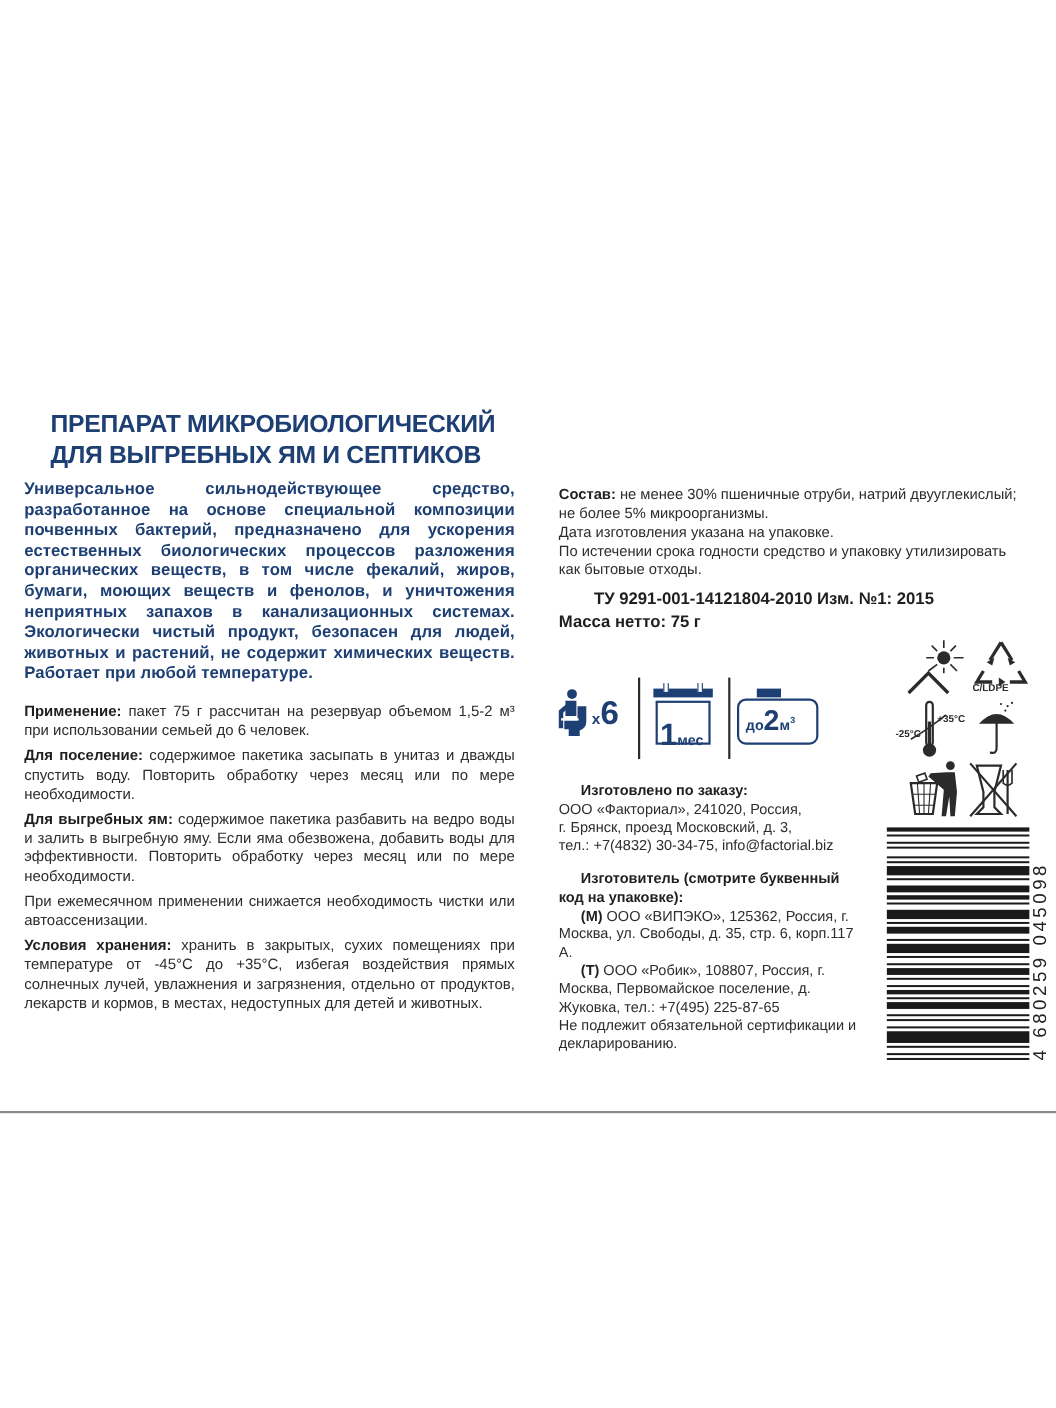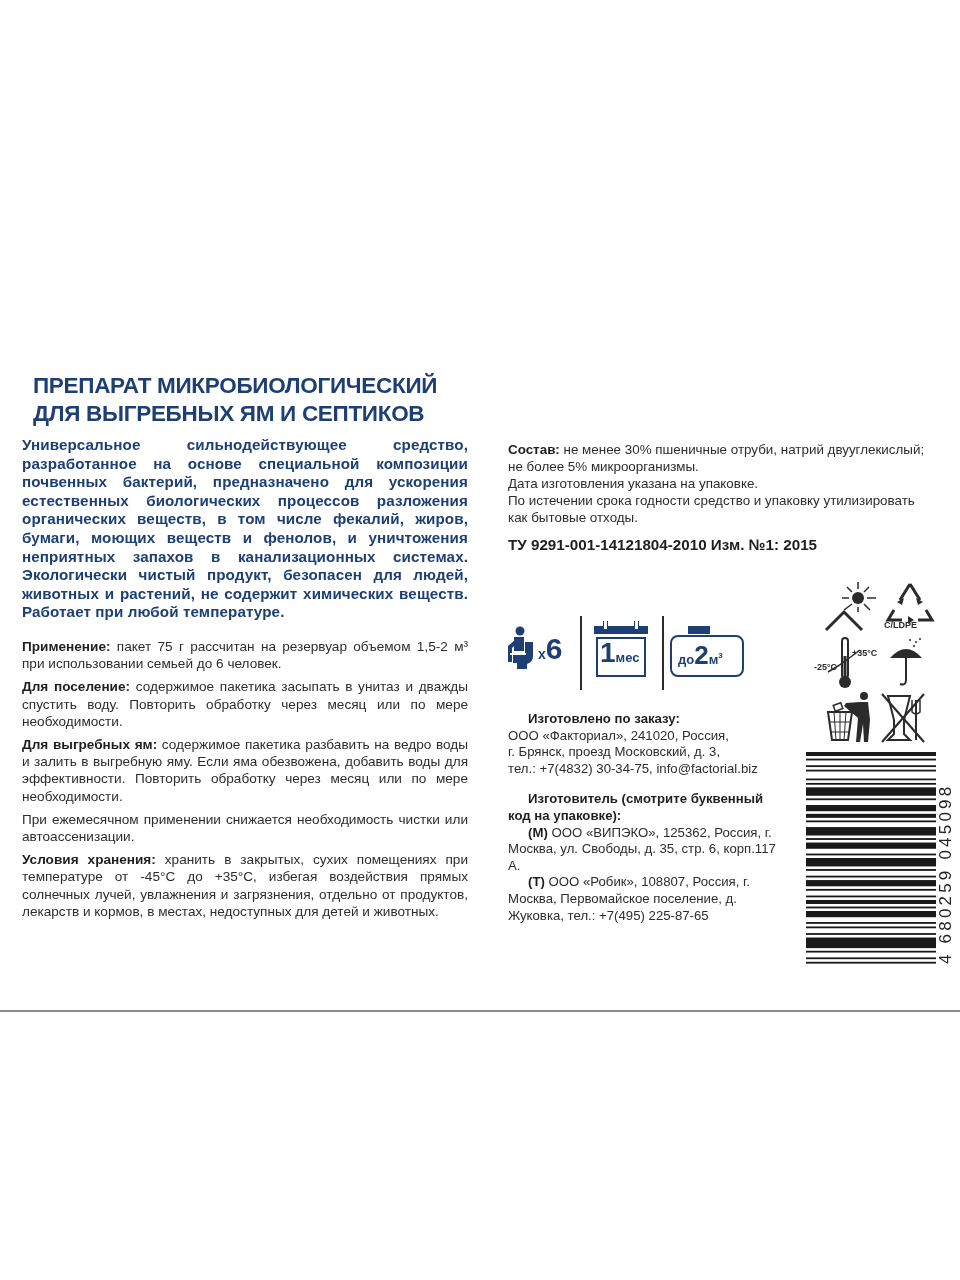--- a/index.html
+++ b/index.html
@@ -3,47 +3,47 @@
   <meta charset="utf-8">
   <style>
     html, body { margin: 0; padding: 0; background: #ffffff; }
     body { width: 960px; height: 1280px; position: relative; overflow: hidden;
            font-family: "Liberation Sans", "DejaVu Sans", sans-serif; color: #2b2b2b; }
     .abs { position: absolute; }
 
     
     #title { left: 33px; top: 372px; width: 450px; color: #1d3f73; font-weight: bold;
              font-size: 22.5px; line-height: 28px; letter-spacing: -0.3px; }
-    #title div { white-space: nowrap; }
+    #title div { white-space: nowrap; margin-left: 13px; }
 
     
     #left { left: 22px; top: 436px; width: 446px; }
     .intro { color: #1d3f73; font-weight: bold; font-size: 15.2px; line-height: 18.6px;
              text-align: justify; letter-spacing: 0.1px; margin: 0 0 16px 0; }
     .para { font-size: 13.6px; line-height: 17.2px; text-align: justify; margin: 0 0 6px 0; color: #2d2d2d; }
     .para b { font-weight: bold; color: #1f1f1f; }
 
     
     #right { left: 508px; top: 441px; width: 420px; }
     .rp { font-size: 13.4px; line-height: 17px; color: #2d2d2d; margin: 0; }
     .rp b { color: #1f1f1f; }
-    .tu { font-size: 15.2px; font-weight: bold; line-height: 21px; color: #1f1f1f; margin-top: 8px; white-space: nowrap; }
+    .tu { font-size: 15.2px; font-weight: bold; line-height: 21px; color: #1f1f1f; margin-top: 8px; white-space: nowrap; margin-left: 32px; }
     .mass { font-size: 15.2px; font-weight: bold; line-height: 21px; color: #1f1f1f; }
 
     
     #usage { left: 502px; top: 612px; width: 250px; height: 80px; }
     .vdiv { position: absolute; width: 2px; background: #2b2b2b; top: 4px; height: 74px; }
     #usage .x6 { position: absolute; left: 36px; top: 20px; color: #1d3f73; font-weight: bold; }
     #usage .x6 .x { font-size: 14px; }
     #usage .x6 .n { font-size: 30px; }
     .cal { position: absolute; left: 92px; top: 14px; width: 54px; height: 50px; }
     .cal .bar { position: absolute; left: 0; top: 0; width: 54px; height: 8px; background: #1d3f73; }
     .cal .box { position: absolute; left: 2px; top: 11px; width: 46px; height: 36px; border: 2px solid #1d3f73; }
     .cal .ring { position: absolute; top: -5px; width: 3px; height: 8px; background: #fff; border: 1.5px solid #1d3f73; border-top: none; }
-    .cal .val { position: absolute; left: 6px; top: 11px; color: #1d3f73; white-space: nowrap; text-align: right; }
+    .cal .val { position: absolute; left: 6px; top: 26px; color: #1d3f73; white-space: nowrap; text-align: right; }
     .cal .val .big { font-size: 28px; font-weight: bold; }
     .cal .val .sm { font-size: 13px; font-weight: bold; }
     .tank { position: absolute; left: 168px; top: 14px; width: 76px; height: 52px; }
     .tank .cap { position: absolute; left: 18px; top: 0; width: 22px; height: 8px; background: #1d3f73; }
     .tank .body { position: absolute; left: 0; top: 9px; width: 70px; height: 38px; border: 2px solid #1d3f73; border-radius: 8px; }
     .tank .val { position: absolute; left: 8px; top: 14px; color: #1d3f73; font-weight: bold; white-space: nowrap; }
     .tank .val .sm { font-size: 13px; }
     .tank .val .big { font-size: 26px; }
     .tank .val sup { font-size: 8px; }
 
@@ -79,20 +79,21 @@
   <p class="para"><b>Для выгребных ям:</b><span> содержимое пакетика разбавить на ведро воды и залить в выгребную яму. Если яма обезвожена, добавить воды для эффективности. Повторить обработку через месяц или по мере необходимости.</span></p>
   <p class="para"><span>При ежемесячном применении снижается необходимость чистки или автоассенизации.</span></p>
   <p class="para"><b>Условия хранения:</b><span> хранить в закрытых, сухих помещениях при температуре от -45°С до +35°С, избегая воздействия прямых солнечных лучей, увлажнения и загрязнения, отдельно от продуктов, лекарств и кормов, в местах, недоступных для детей и животных.</span></p>
 </div>
 
 <div id="right" class="abs">
   <p class="rp"><b>Состав:</b><span> не менее 30% пшеничные отруби, натрий двууглекислый; не более 5% микроорганизмы.</span></p>
   <p class="rp">Дата изготовления указана на упаковке.</p>
   <p class="rp">По истечении срока годности средство и упаковку утилизировать как бытовые отходы.</p>
   <div class="tu">ТУ 9291-001-14121804-2010 Изм. №1: 2015</div>
+  <div class="mass">Масса нетто: 75 г</div>
 </div>
 
 <div id="usage" class="abs">
   <svg style="position:absolute;left:2px;top:14px" width="32" height="44" viewBox="0 0 32 44">
     <circle cx="16" cy="5" r="4.5" fill="#1d3f73"></circle>
     <path d="M10 11 h10 v14 h-10z" fill="#1d3f73"></path>
     <path d="M4 20 l7 -6 l2 3 l-5 5 v14 h-4z" fill="#1d3f73"></path>
     <path d="M21 16 h8 v14 q0 6 -6 8 v5 h-10 v-6 h-4 v-8 h12z" fill="#1d3f73"></path>
     <path d="M6 28 h16" stroke="#fff" stroke-width="2"></path>
   </svg>
@@ -187,20 +188,21 @@
   <p class="mp">
     <b>Изготовлено по заказу:</b><br>
     <span>ООО «Факториал», 241020, Россия,</span><br>
     <span>г. Брянск, проезд Московский, д. 3,</span><br>
     <span>тел.: +7(4832) 30-34-75, info@factorial.biz</span>
   </p>
   <p class="mp" style="width:272px">
     <b>Изготовитель (смотрите буквенный код на упаковке):</b><br>
     <b>(М)</b><span> ООО «ВИПЭКО», 125362, Россия, г. Москва, ул. Свободы, д. 35, стр. 6, корп.117 А.</span><br>
     <b>(Т)</b><span> ООО «Робик», 108807, Россия, г. Москва, Первомайское поселение, д. Жуковка, тел.: +7(495) 225-87-65</span><br>
+    <span>Не подлежит обязательной сертификации и декларированию.</span>
   </p>
 </div>
 
 <svg id="barcode" class="abs" viewBox="0 0 130 212" preserveAspectRatio="none">
     <rect x="0" y="0.00" width="130" height="4.02" fill="#1a1a1a"></rect>
     <rect x="0" y="6.63" width="130" height="1.81" fill="#1a1a1a"></rect>
     <rect x="0" y="13.25" width="130" height="1.81" fill="#1a1a1a"></rect>
     <rect x="0" y="17.67" width="130" height="1.81" fill="#1a1a1a"></rect>
     <rect x="0" y="26.50" width="130" height="1.81" fill="#1a1a1a"></rect>
     <rect x="0" y="30.92" width="130" height="1.81" fill="#1a1a1a"></rect>

